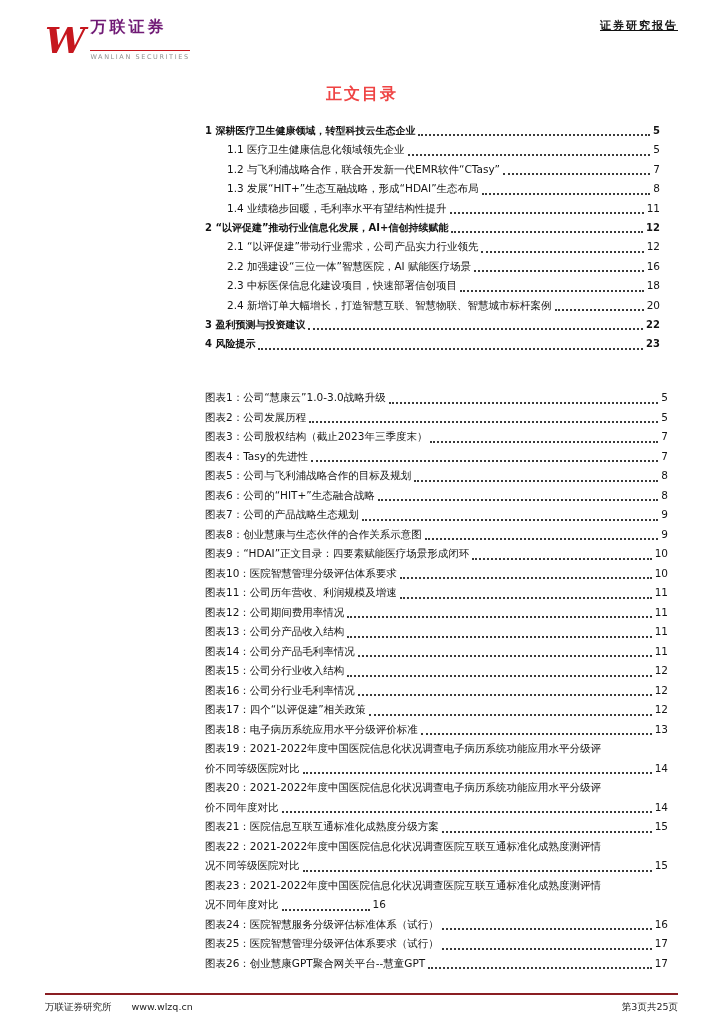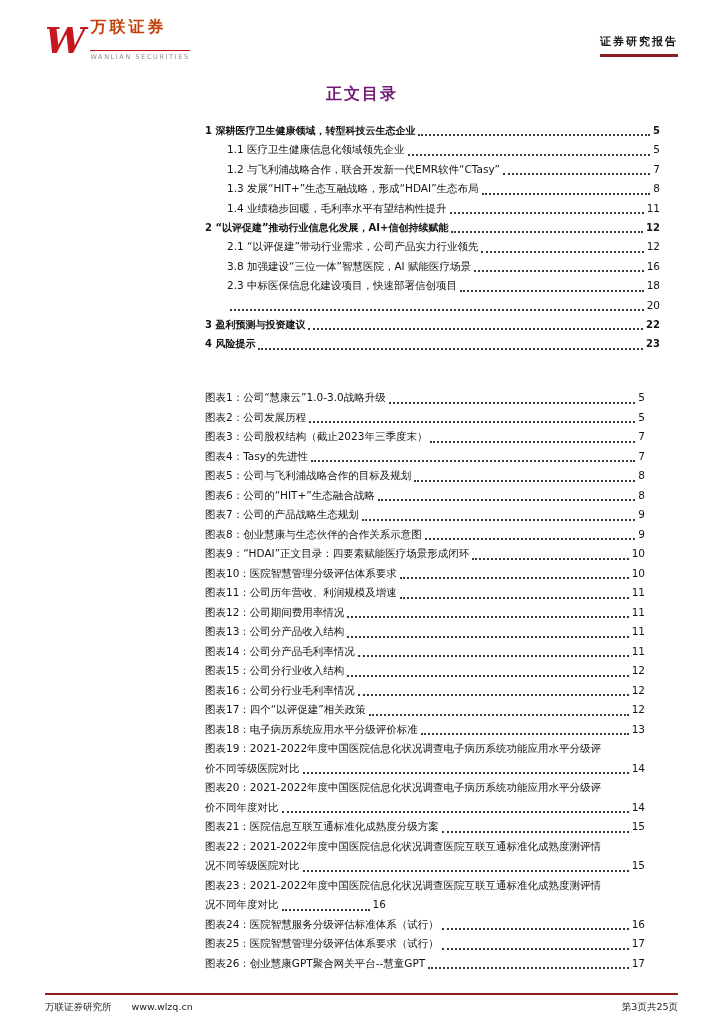--- a/index.html
+++ b/index.html
@@ -6,30 +6,30 @@
   .page{
     width:724px;height:1024px;background:#ffffff;margin:0 auto;position:relative;
     font-family:"DejaVu Sans","Liberation Sans",sans-serif;color:#111;
     box-sizing:border-box;overflow:hidden;
   }
   
   .header{position:absolute;top:18px;left:45px;right:46px;display:flex;justify-content:space-between;align-items:flex-start;}
   .logo{display:flex;align-items:center;gap:5px;}
   .logo-w{color:#c6171e;font-size:36px;line-height:30px;font-weight:bold;font-style:italic;font-family:"DejaVu Serif","Liberation Serif",serif;}
   .logo-text{display:flex;flex-direction:column;}
-  .logo-cn{color:#c2410c;font-size:16px;font-weight:bold;letter-spacing:3px;line-height:18px;}
+  .logo-cn{color:#701a75;font-size:16px;font-weight:bold;letter-spacing:3px;line-height:18px;}
   .logo-en{color:#8f8f8f;font-size:6.5px;letter-spacing:1.6px;border-top:1px solid #c6171e;padding-top:2px;margin-top:14px;}
-  .report-block{display:flex;flex-direction:column;margin-top:16px;}
+  .report-block{display:flex;flex-direction:row;margin-top:0;text-decoration:underline;}
   .report-type{font-size:11px;font-weight:bold;color:#1a1a1a;letter-spacing:2px;}
   .report-underline{height:2.5px;background:#8a1e23;margin-top:5px;}
   
-  .doc-title{position:absolute;top:84px;left:0;right:0;text-align:center;font-size:16px;font-weight:bold;letter-spacing:2px;color:#701a75;}
+  .doc-title{position:absolute;top:84px;left:0;right:0;text-align:center;font-size:16px;font-weight:bold;letter-spacing:2px;color:#ef4444;}
   
   .toc{position:absolute;top:121px;left:205px;right:64px;}
-  .figures{position:absolute;top:388px;left:205px;right:79px;}
+  .figures{position:absolute;top:388px;left:205px;right:56px;}
   .row{display:flex;align-items:flex-end;font-size:10.5px;line-height:19.4px;color:#141414;}
   .figures .row{line-height:19.5px;}
   .row.l1{font-weight:bold;font-size:10px;}
   .row.l2{padding-left:22px;}
   .rtext{white-space:nowrap;}
   .leader{flex:1;border-bottom:2px dotted #3a3a3a;margin:0 3px 4px 3px;min-width:8px;}
   .leader.short{flex:0 0 88px;}
   .spacer{flex:1;}
   .pnum{white-space:nowrap;}
   
@@ -88,30 +88,31 @@
         <span class="rtext">2 “以评促建”推动行业信息化发展，AI+信创持续赋能</span>
         <span class="leader"></span>
         <span class="pnum">12</span>
       </div>
     <div class="row l2">
         <span class="rtext">2.1 “以评促建”带动行业需求，公司产品实力行业领先</span>
         <span class="leader"></span>
         <span class="pnum">12</span>
       </div>
     <div class="row l2">
-        <span class="rtext">3.8 加强建设“三位一体”智慧医院，AI 赋能医疗场景</span>
+        <span class="rtext">2.2 加强建设“三位一体”智慧医院，AI 赋能医疗场景</span>
         <span class="leader"></span>
         <span class="pnum">16</span>
       </div>
     <div class="row l2">
         <span class="rtext">2.3 中标医保信息化建设项目，快速部署信创项目</span>
         <span class="leader"></span>
         <span class="pnum">18</span>
       </div>
     <div class="row l2">
+        <span class="rtext">2.4 新增订单大幅增长，打造智慧互联、智慧物联、智慧城市标杆案例</span>
         <span class="leader"></span>
         <span class="pnum">20</span>
       </div>
     <div class="row l1">
         <span class="rtext">3 盈利预测与投资建议</span>
         <span class="leader"></span>
         <span class="pnum">22</span>
       </div>
     <div class="row l1">
         <span class="rtext">4 风险提示</span>

